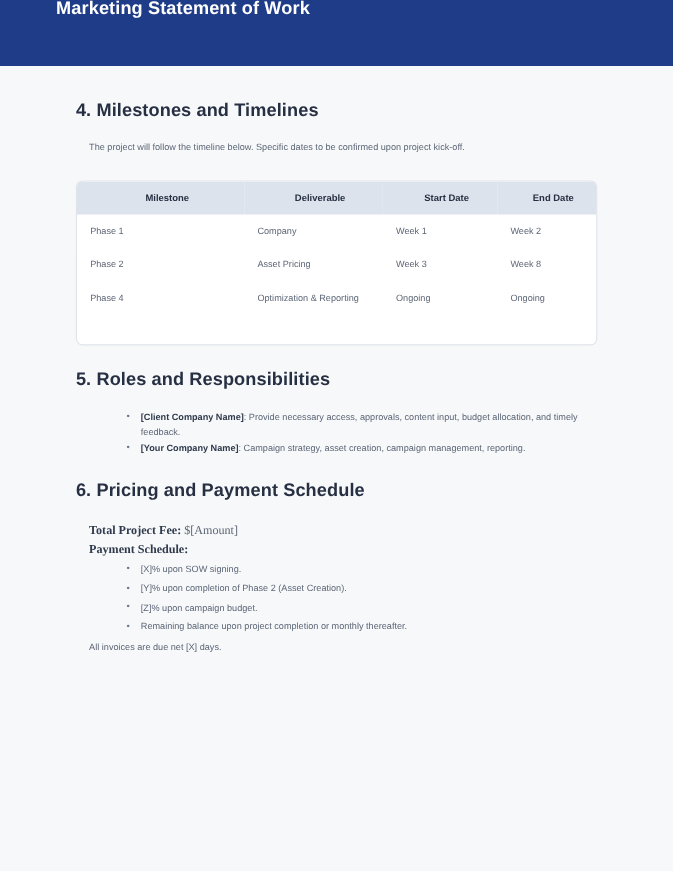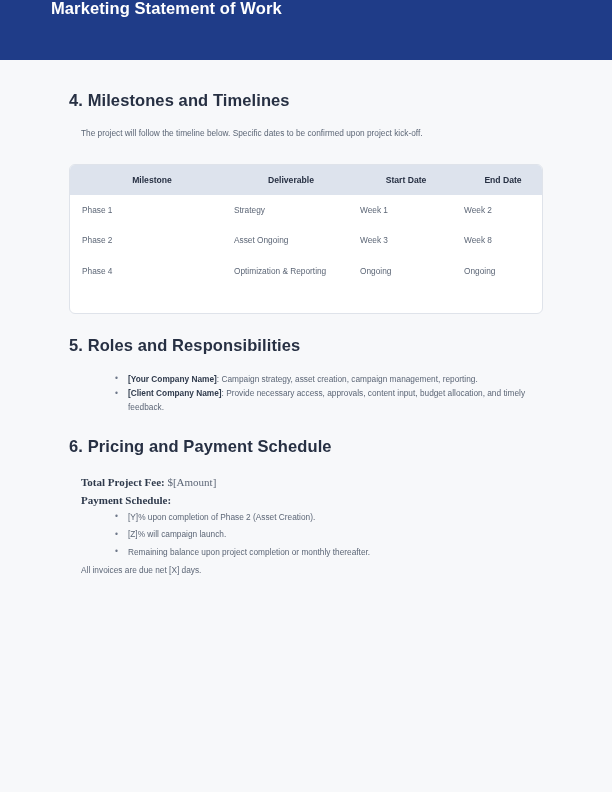--- a/index.html
+++ b/index.html
@@ -178,56 +178,57 @@
           <tr>
             <th>Milestone</th>
             <th>Deliverable</th>
             <th>Start Date</th>
             <th>End Date</th>
           </tr>
         </thead>
         <tbody>
           <tr>
             <td>Phase 1</td>
-            <td>Strategy</td>
+            <td>Company</td>
             <td>Week 1</td>
             <td>Week 2</td>
           </tr>
           <tr>
             <td>Phase 2</td>
-            <td>Asset Ongoing</td>
+            <td>Asset Pricing</td>
             <td>Week 3</td>
             <td>Week 8</td>
           </tr>
           <tr>
             <td>Phase 4</td>
             <td>Optimization &amp; Reporting</td>
             <td>Ongoing</td>
             <td>Ongoing</td>
           </tr>
         </tbody>
       </table>
     </div>
 
     <h2 class="section-heading sec5-heading">5. Roles and Responsibilities</h2>
 
     <ul class="doc-list sec5-list">
+      <li><b class="label">[Client Company Name]</b><span>: Provide necessary access, approvals, content input, budget allocation, and timely feedback.</span></li>
       <li><b class="label">[Your Company Name]</b><span>: Campaign strategy, asset creation, campaign management, reporting.</span></li>
-      <li><b class="label">[Client Company Name]</b><span>: Provide necessary access, approvals, content input, budget allocation, and timely feedback.</span></li>
     </ul>
 
     <h2 class="section-heading sec6-heading">6. Pricing and Payment Schedule</h2>
 
     <div class="sec6-block">
       <p class="fee-line"><b class="label">Total Project Fee:</b><span> $[Amount]</span></p>
       <p class="sched-line"><b class="label">Payment Schedule:</b></p>
     </div>
 
     <ul class="doc-list sec6-list">
+      <li>[X]% upon SOW signing.</li>
       <li>[Y]% upon completion of Phase 2 (Asset Creation).</li>
-      <li>[Z]% will campaign launch.</li>
+      <li>[Z]% upon campaign budget.</li>
       <li>Remaining balance upon project completion or monthly thereafter.</li>
     </ul>
 
     <p class="sec6-tail">All invoices are due net [X] days.</p>
 
   </div>
 </div>
 
 </body></html>

